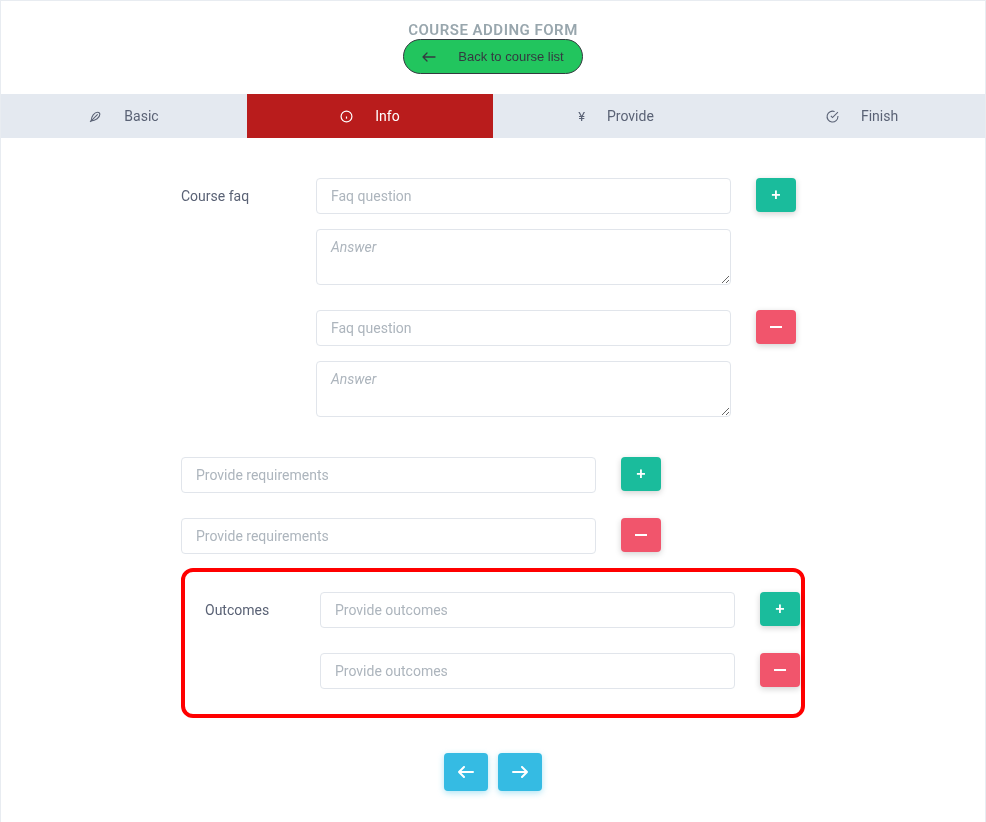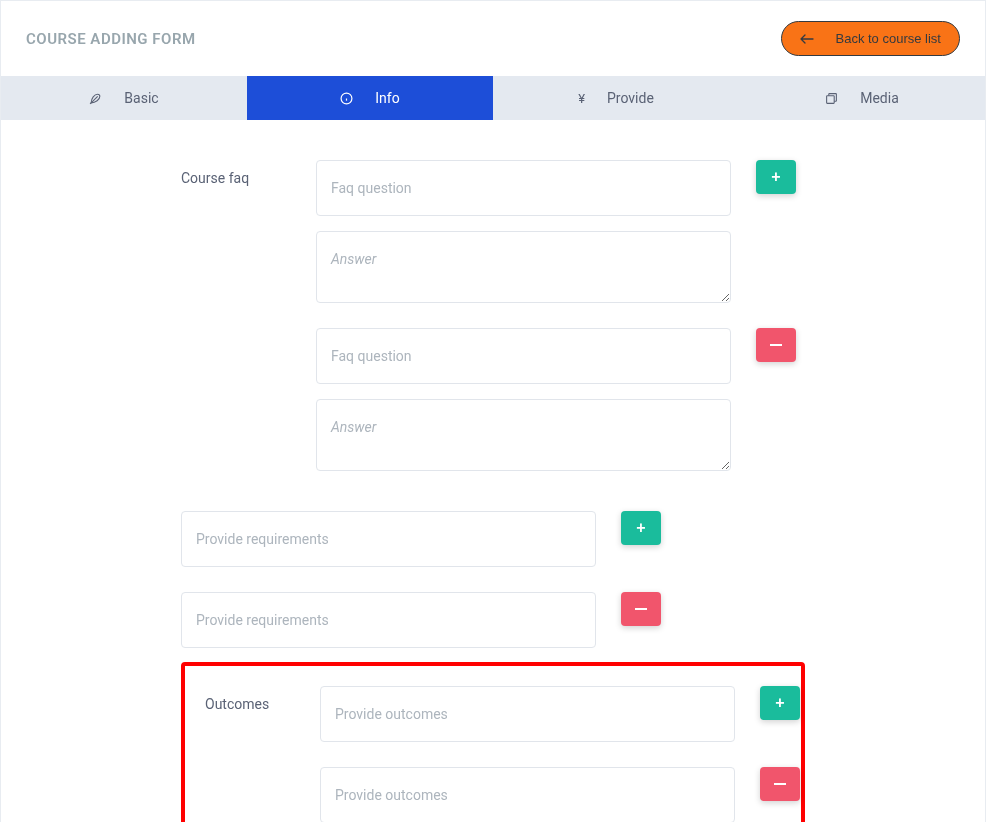--- a/index.html
+++ b/index.html
@@ -16,30 +16,31 @@
     }
     .container {
       border: 1px solid #e8ecf1;
       background: #fff;
     }
     .header {
       display: flex;
       justify-content: space-between;
       align-items: center;
       padding: 20px 25px;
+      flex-direction: column;
     }
     .page-title {
       font-size: 15px;
       font-weight: 600;
       letter-spacing: 0.5px;
       color: #98a6ad;
     }
     .back-btn {
       border: 1px solid #343a40;
-      background: #f97316;
+      background: #22c55e;
       color: #343a40;
       border-radius: 20px;
       padding: 9px 18px;
       font-size: 13px;
       cursor: pointer;
       display: flex;
       align-items: center;
       gap: 22px;
     }
     .tabs {
@@ -52,21 +53,21 @@
       padding: 14px 12px;
       font-size: 14px;
       color: #5a6275;
       cursor: pointer;
       display: flex;
       align-items: center;
       justify-content: center;
       gap: 22px;
     }
     .tab.active {
-      background: #1d4ed8;
+      background: #b91c1c;
       color: #fff;
     }
     .tab .tab-icon {
       font-size: 13px;
     }
     .form-body {
       padding: 40px 20px 30px;
     }
     .form-section {
       display: flex;
@@ -101,21 +102,21 @@
       flex: 1;
       max-width: 415px;
       display: flex;
       flex-direction: column;
       gap: 15px;
     }
     .form-input {
       width: 100%;
       border: 1px solid #e1e5eb;
       border-radius: 4px;
-      padding: 19px 14px;
+      padding: 9px 14px;
       font-size: 14px;
       color: #ef4444;
       font-family: inherit;
     }
     .form-input::placeholder {
       color: #adb5bd;
     }
     textarea.form-input {
       min-height: 56px;
       resize: both;
@@ -136,21 +137,21 @@
       box-shadow: 0 2px 6px rgba(0,0,0,0.18);
     }
     .action-btn.add {
       background: #1abc9c;
     }
     .action-btn.remove {
       background: #f1556c;
     }
     .highlighted-section {
       border: 4px solid #ff0000;
-      border-radius: 4px;
+      border-radius: 12px;
       margin: 0 160px 20px 160px;
       padding: 20px 0 25px 0;
     }
     .highlighted-section .form-section {
       padding-left: 0;
       margin-bottom: 0;
     }
     .highlighted-section .form-label-col {
       padding-left: 20px;
       width: 135px;
@@ -220,26 +221,26 @@
           </svg>
       </span>
       <span>Info</span>
     </div>
     <div class="tab">
       <span class="tab-icon">¥</span>
       <span>Provide</span>
     </div>
     <div class="tab">
       <span class="tab-icon">
-        <svg width="13" height="13" viewBox="0 0 24 24" fill="#5a6275">
-            <rect x="7" y="3" width="14" height="14" rx="1" fill="none" stroke="#5a6275" stroke-width="2"></rect>
-            <rect x="3" y="7" width="14" height="14" rx="1" fill="#e4e9f0" stroke="#5a6275" stroke-width="2"></rect>
+        <svg width="13" height="13" viewBox="0 0 24 24" fill="none" stroke="#5a6275" stroke-width="2">
+            <path d="M22 11V12a10 10 0 11-6-9"></path>
+            <polyline points="22 4 12 14 9 11"></polyline>
           </svg>
       </span>
-      <span>Media</span>
+      <span>Finish</span>
     </div>
   </div>
 
   <div class="form-body">
 
     <div class="form-section">
       <div class="form-label-col">
         <div class="form-label">Course faq</div>
       </div>
       <div class="form-controls-col">

